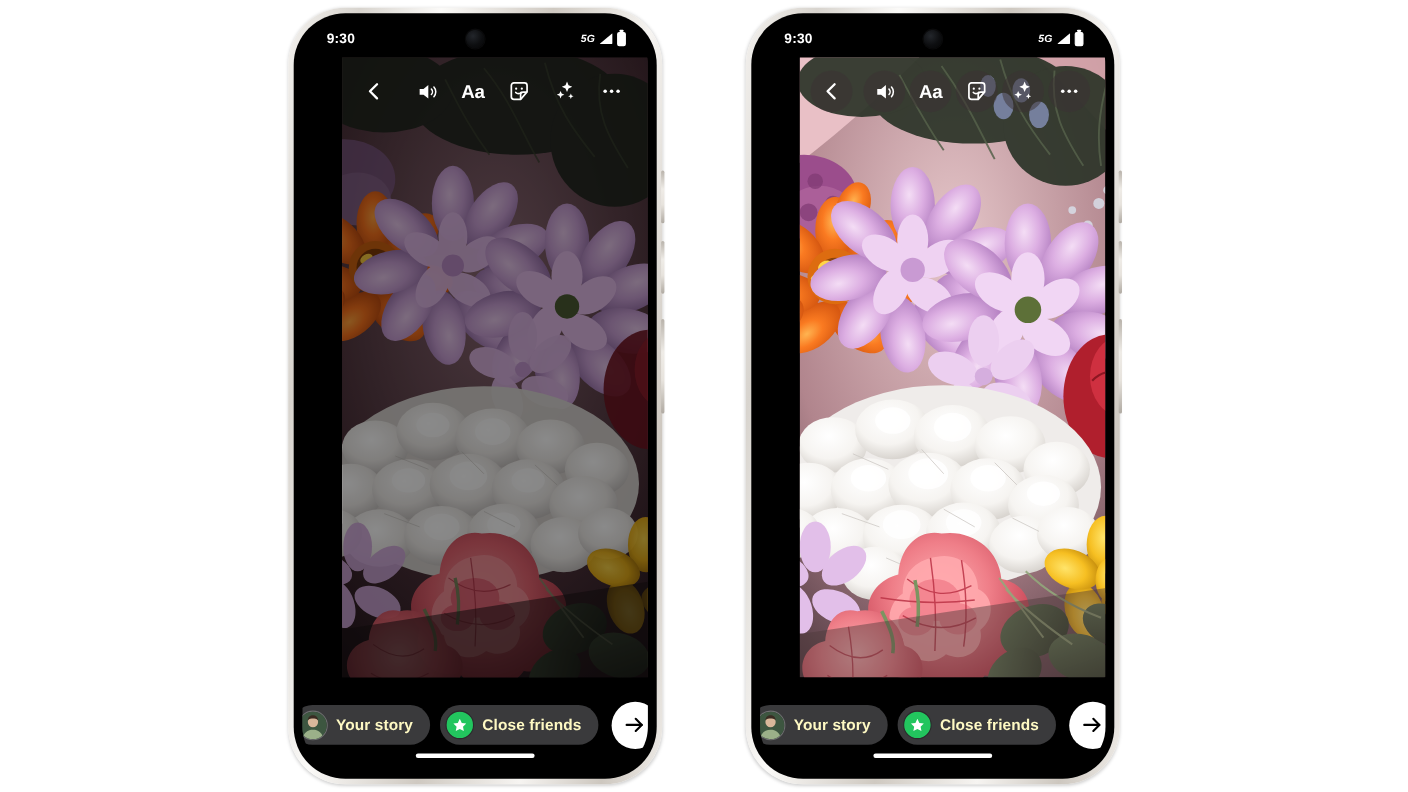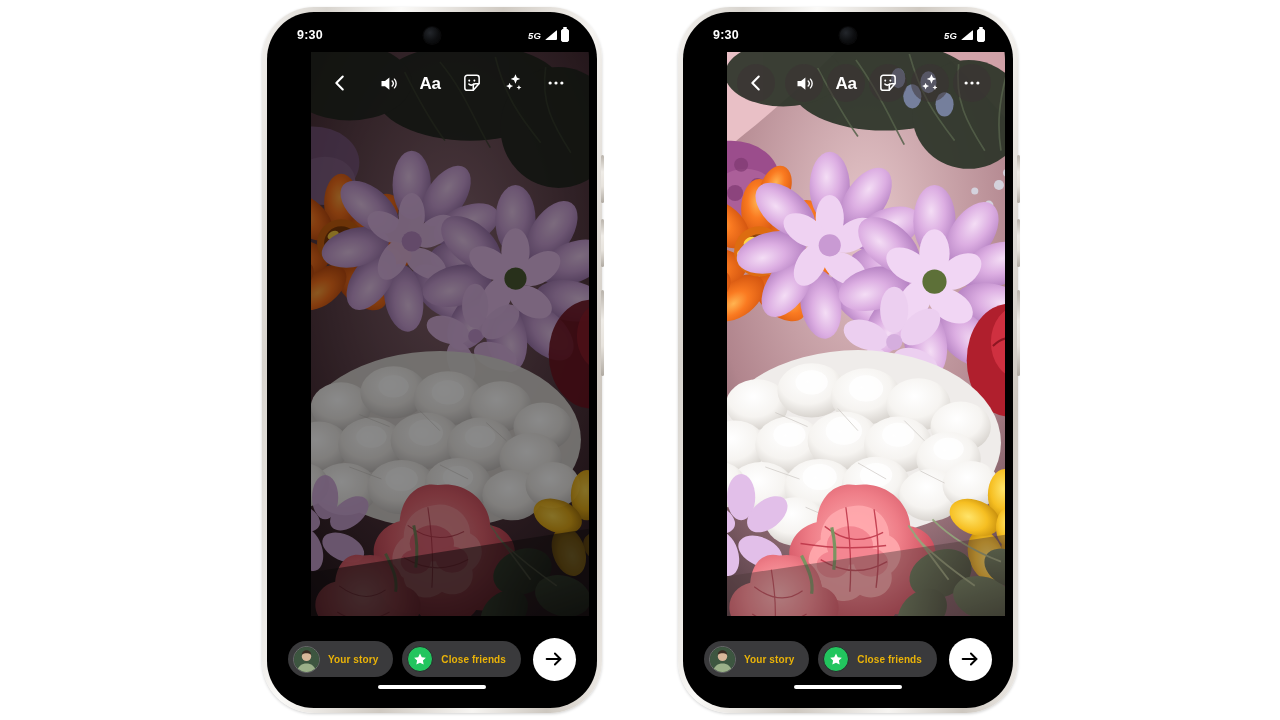--- a/index.html
+++ b/index.html
@@ -199,22 +199,22 @@
     border-radius: 19px;
     background: #3a3a3c;
     display: flex;
     align-items: center;
     gap: 8px;
     padding: 0 15px 0 5px;
     cursor: pointer;
     flex: 0 0 auto;
   }
   .pill-label {
-    color: #eab308;
-    font-size: 10px;
+    color: #fef9c3;
+    font-size: 14px;
     font-weight: bold;
     white-space: nowrap;
     letter-spacing: .1px;
   }
   .avatar {
     width: 27px; height: 27px;
     border-radius: 50%;
     overflow: hidden;
     flex: 0 0 auto;
     border: 1.5px solid #6e6e70;

